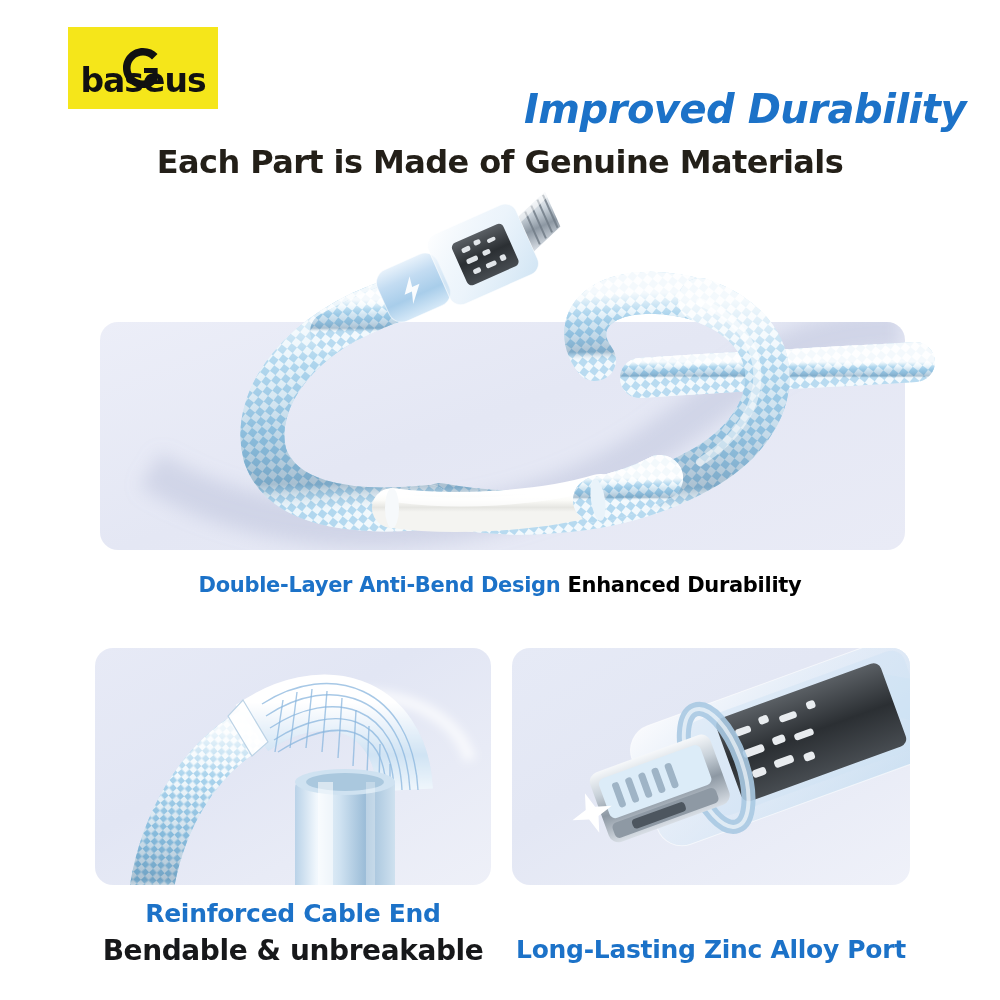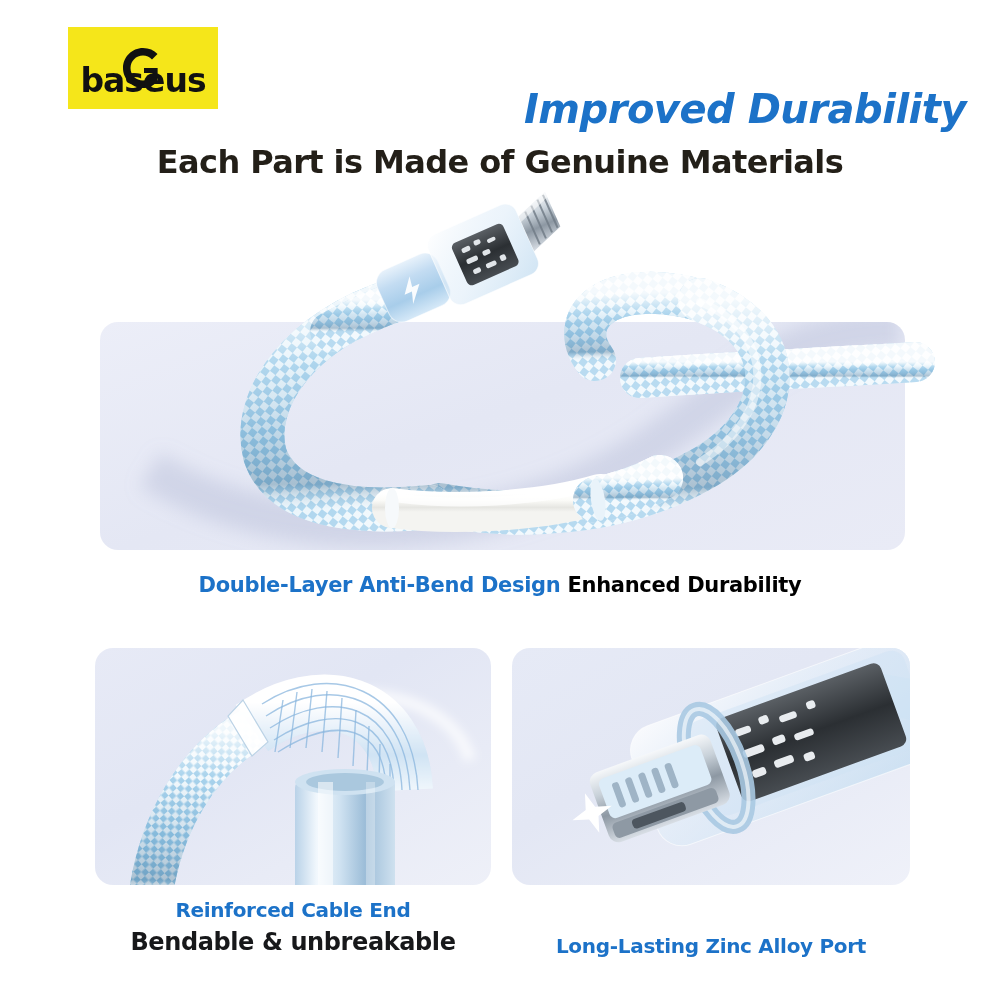--- a/index.html
+++ b/index.html
@@ -79,25 +79,25 @@
     line-height:1.2;
   }
   .cap-main .blue{color:#1C72C8;}
   .cap-main .dark{color:#000000;}
 
   .cap-block{position:absolute;text-align:center;line-height:1.28;}
   .cap-bl{left:95px;width:396px;top:898px;}
   .cap-br{left:512px;width:398px;top:898px;margin-top:36px;}
   .cap-title{
     font-family:"DejaVu Sans", sans-serif;
-    font-weight:700;font-size:20px;color:#1C72C8;letter-spacing:-0.3px;
+    font-weight:700;font-size:25px;color:#1C72C8;letter-spacing:-0.3px;
   }
   .cap-sub{
     font-family:"DejaVu Sans", sans-serif;
-    font-weight:700;font-size:24px;color:#17181A;letter-spacing:-0.4px;
+    font-weight:700;font-size:28px;color:#17181A;letter-spacing:-0.4px;
     margin-top:3px;
   }
 
   
   .art{position:absolute;left:0;top:0;width:1000px;height:1000px;pointer-events:none;}
 </style>
 </head>
 <body>
 
 <div class="page">

